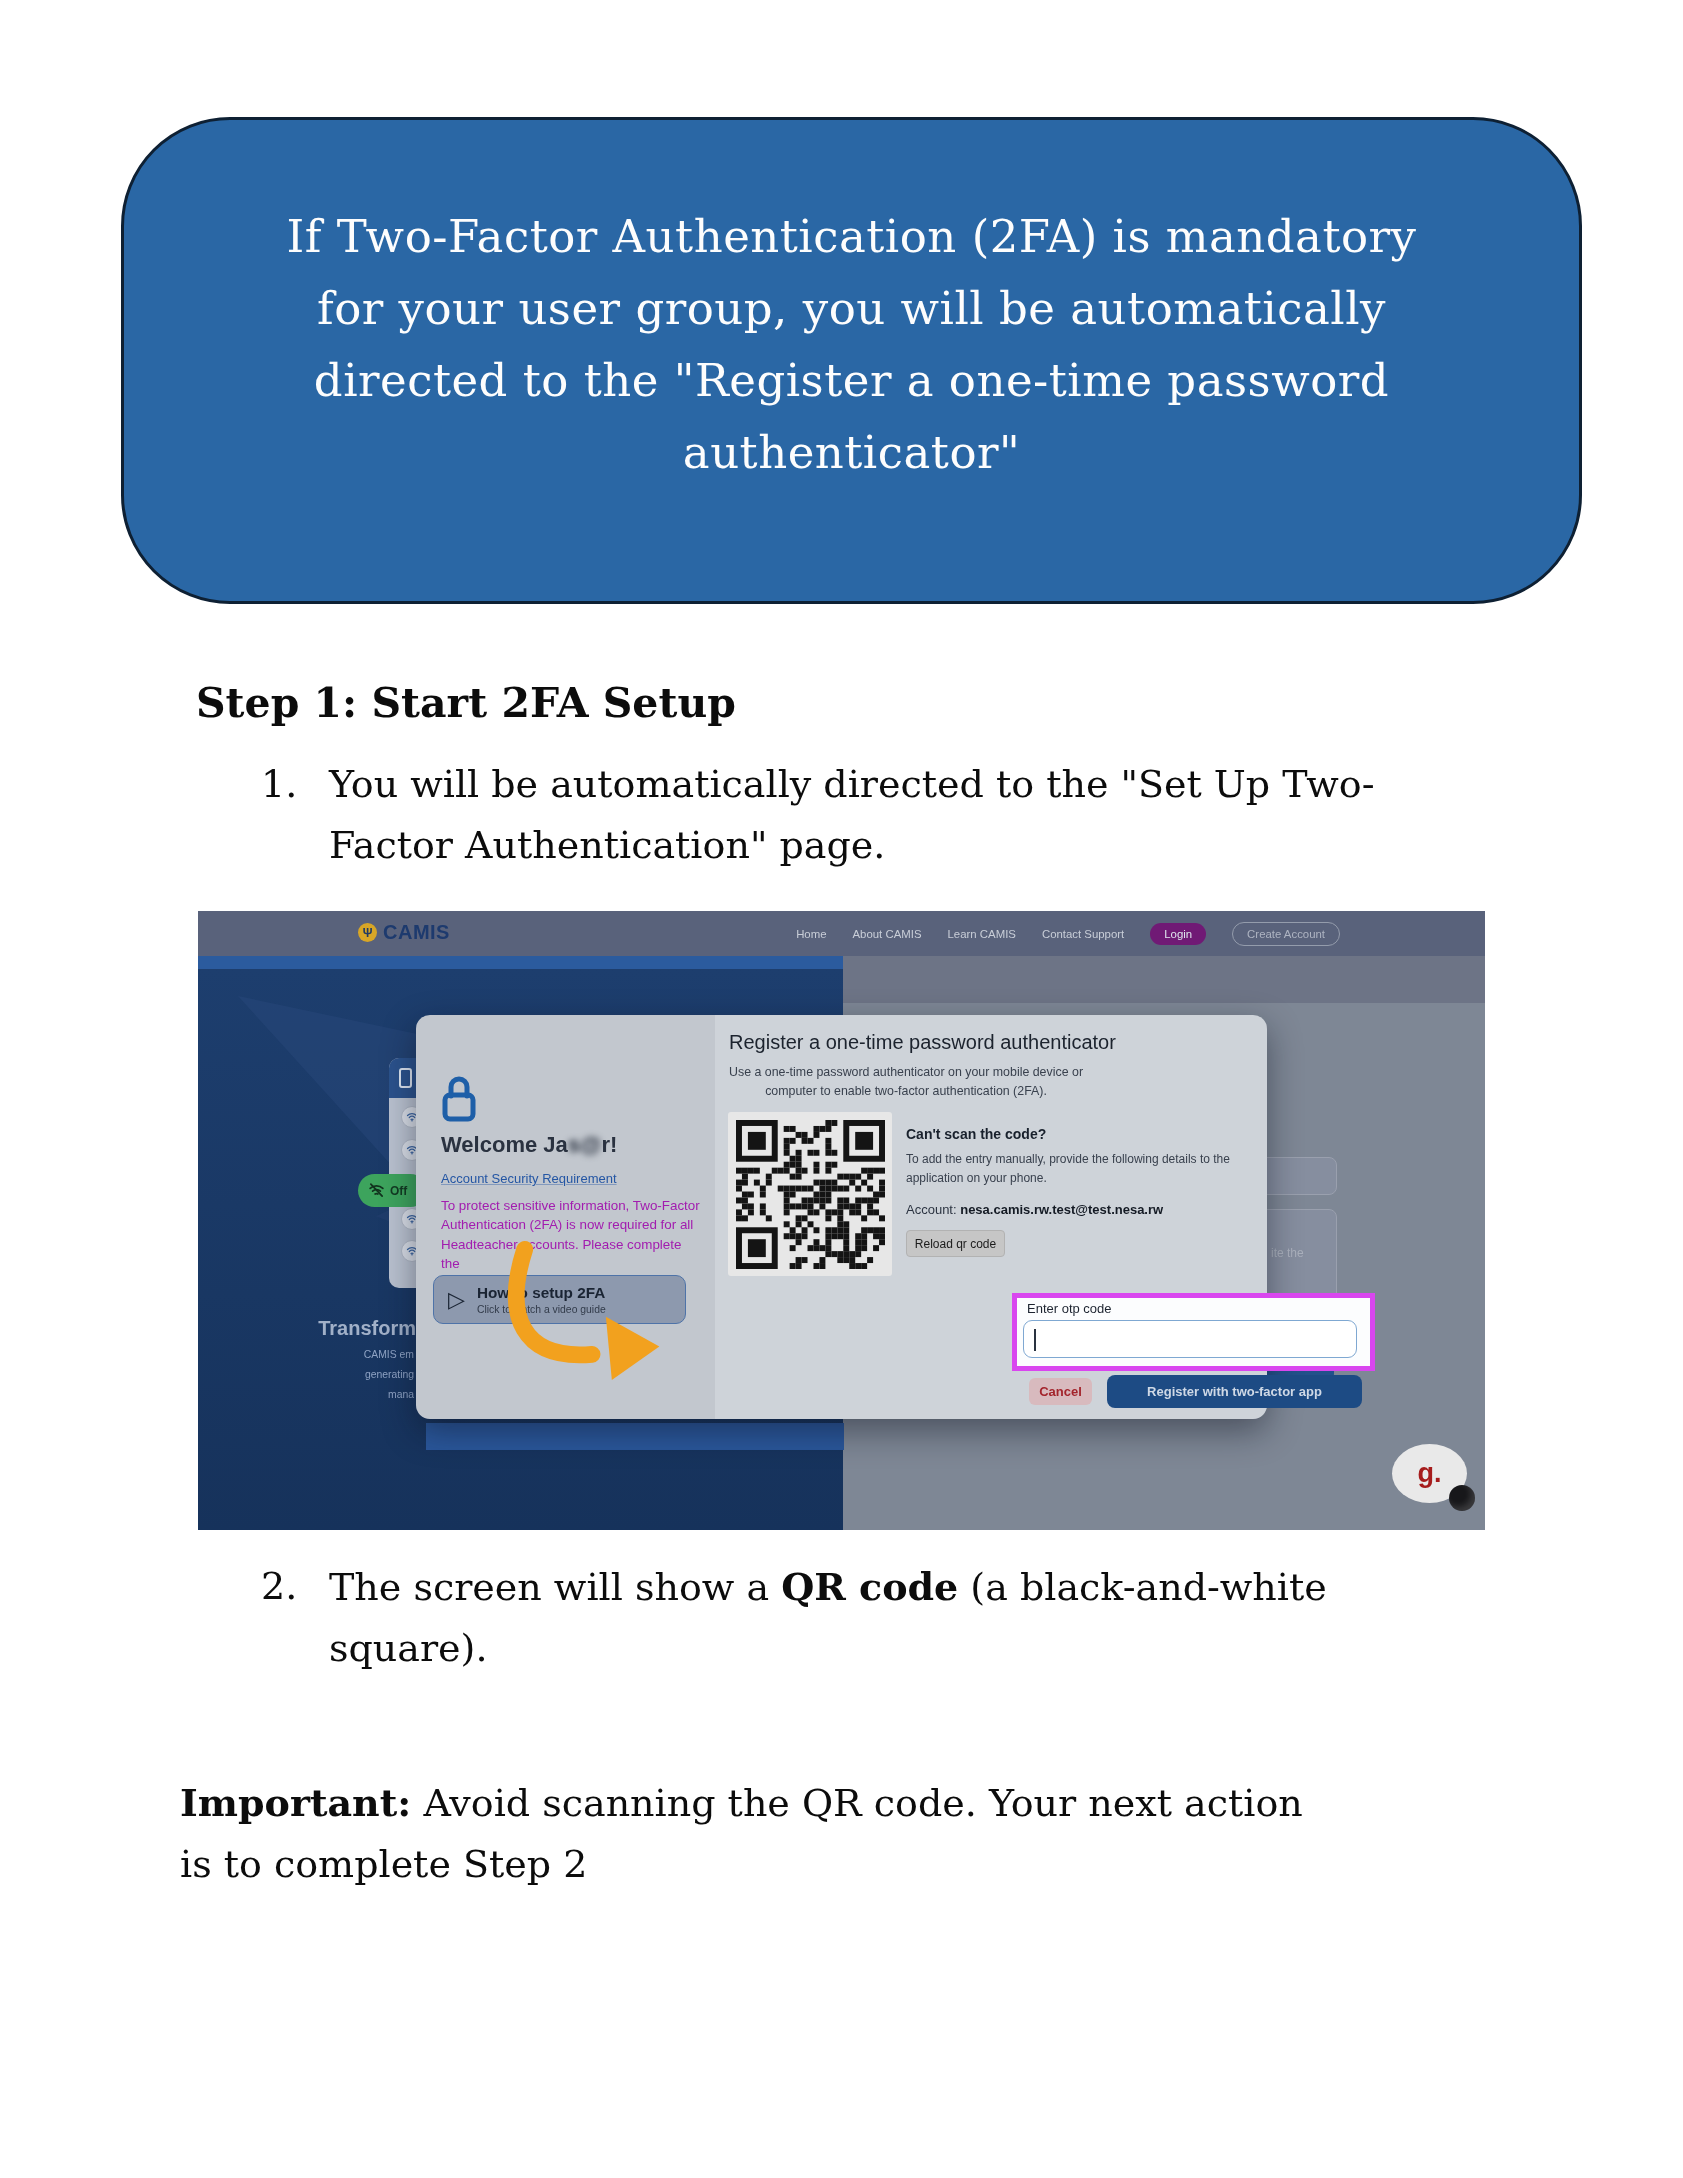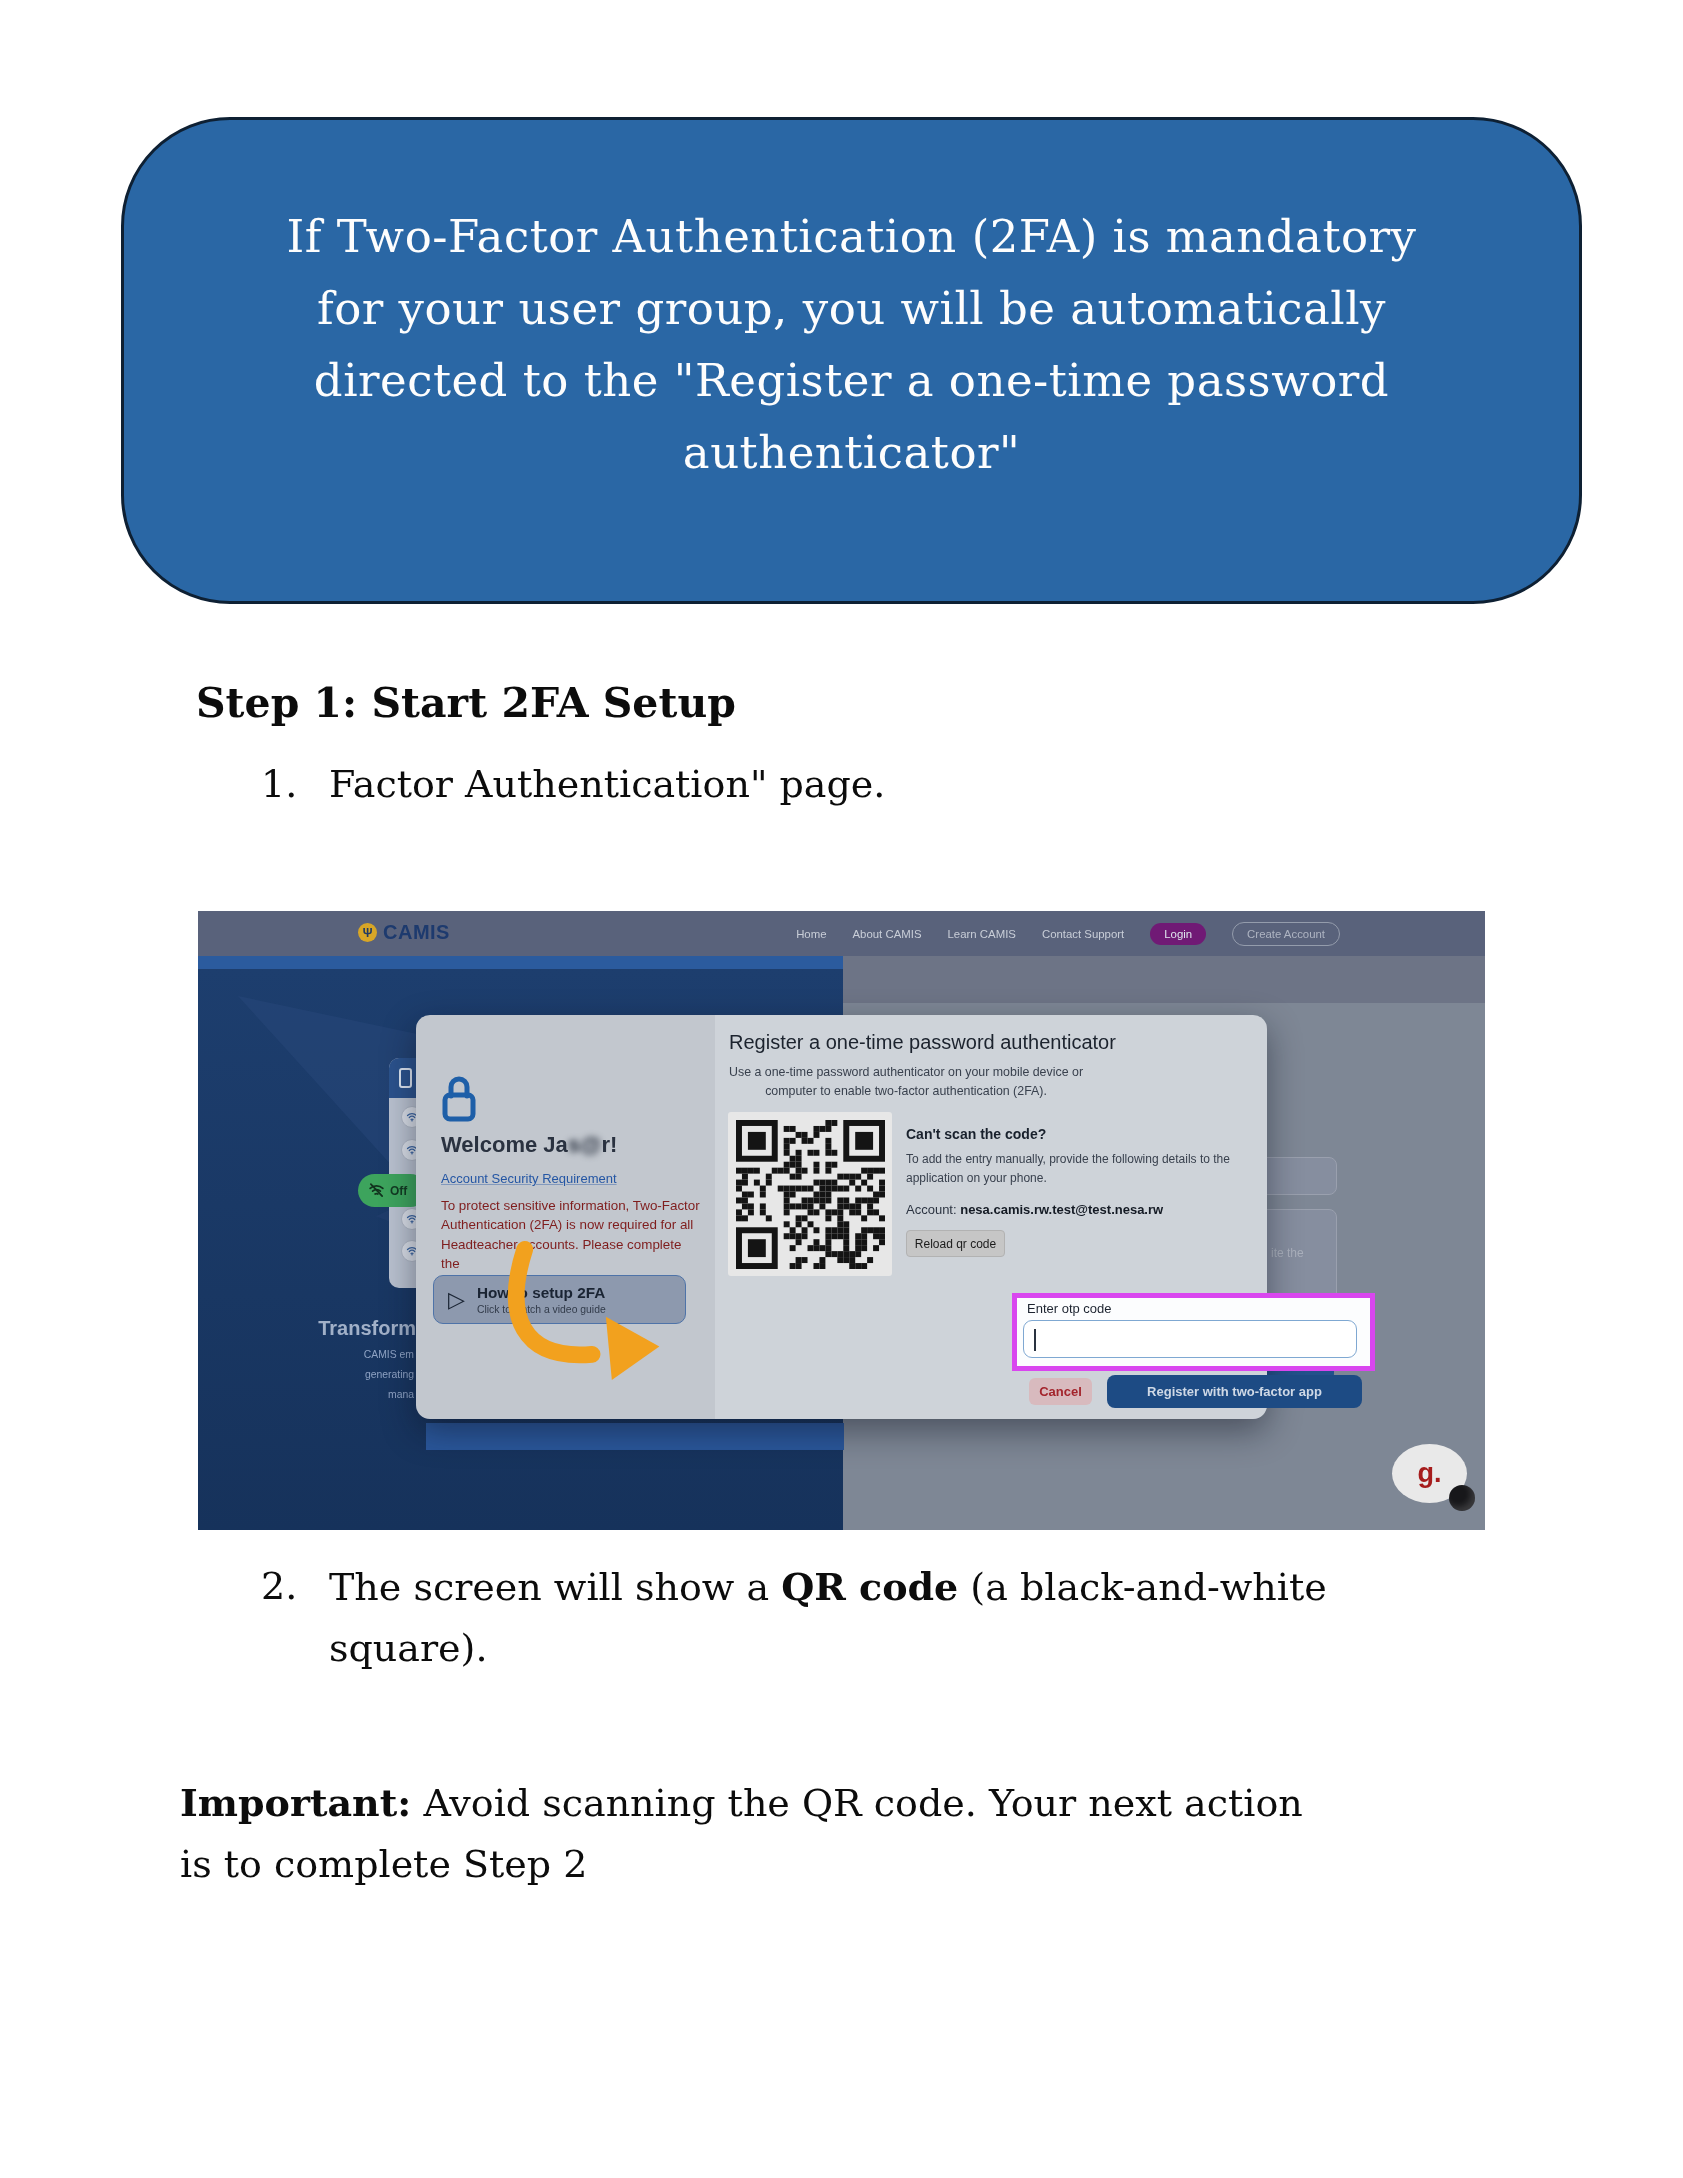--- a/index.html
+++ b/index.html
@@ -72,21 +72,21 @@
   
   .modal { left:218px; top:104px; width:851px; height:404px; border-radius:14px; display:flex;
     box-shadow:0 12px 34px rgba(10,16,28,.45); overflow:visible; }
   .modal-left { width:299px; background:#c2c7ce; border-radius:14px 0 0 14px; position:relative; }
   .modal-right { width:552px; background:#ced3d9; border-radius:0 14px 14px 0; position:relative; }
 
   .lock-icon { left:25px; top:59px; width:36px; height:50px; }
   .welcome { left:25px; top:117px; font-size:22px; font-weight:600; color:#2a3240; }
   .redacted { filter:blur(3px); }
   .security-link { left:25px; top:156px; font-size:13px; color:#2456a4; text-decoration:underline; text-decoration-color:rgba(36,86,164,.4); }
-  .modal-body-text { left:25px; top:181px; width:259px; font-size:13.4px; line-height:19.3px; color:#7f1d1d; }
+  .modal-body-text { left:25px; top:181px; width:259px; font-size:13.4px; line-height:19.3px; color:#a21caf; }
   .video-btn { left:17px; top:260px; width:253px; height:49px; background:#8d99ae; border:1.5px solid #4e73a8;
     border-radius:10px; display:flex; align-items:center; gap:12px; padding-left:14px; }
   .play-glyph { font-size:22px; color:#1a2433; line-height:1; }
   .video-btn-title { font-size:15.3px; font-weight:600; color:#1a2433; }
   .video-btn-sub { font-size:10.4px; color:#323b4a; margin-top:2px; }
 
   .reg-title { left:14px; top:16px; font-size:20px; color:#1c232e; }
   .reg-sub { left:14px; top:48px; font-size:12.4px; line-height:19px; color:#39414e;text-align:center; }
   .qr-box { left:13px; top:97px; width:164px; height:164px; background:#e7e7e7; border-radius:3px; padding:8px; }
   .cant-col { left:191px; top:111px; width:356px; }
@@ -128,20 +128,21 @@
   <div class="line">If Two-Factor Authentication (2FA) is mandatory</div>
   <div class="line">for your user group, you will be automatically</div>
   <div class="line">directed to the "Register a one-time password</div>
   <div class="line">authenticator"</div>
 </div>
 
 <div class="abs doc-heading">Step 1: Start 2FA Setup</div>
 
 <div class="abs num doc-line" style="left:261px; top:754px;">1.</div>
 <div class="abs doc-line" style="left:329px; top:754px;">
+  <div>You will be automatically directed to the "Set Up Two-</div>
   <div>Factor Authentication" page.</div>
 </div>
 
 <div class="abs screenshot">
 
   <div class="abs ss-header">
     <div class="ss-logo">
       <div class="ss-logo-icon">Ψ</div>
       <div class="ss-logo-text">CAMIS</div>
     </div>

